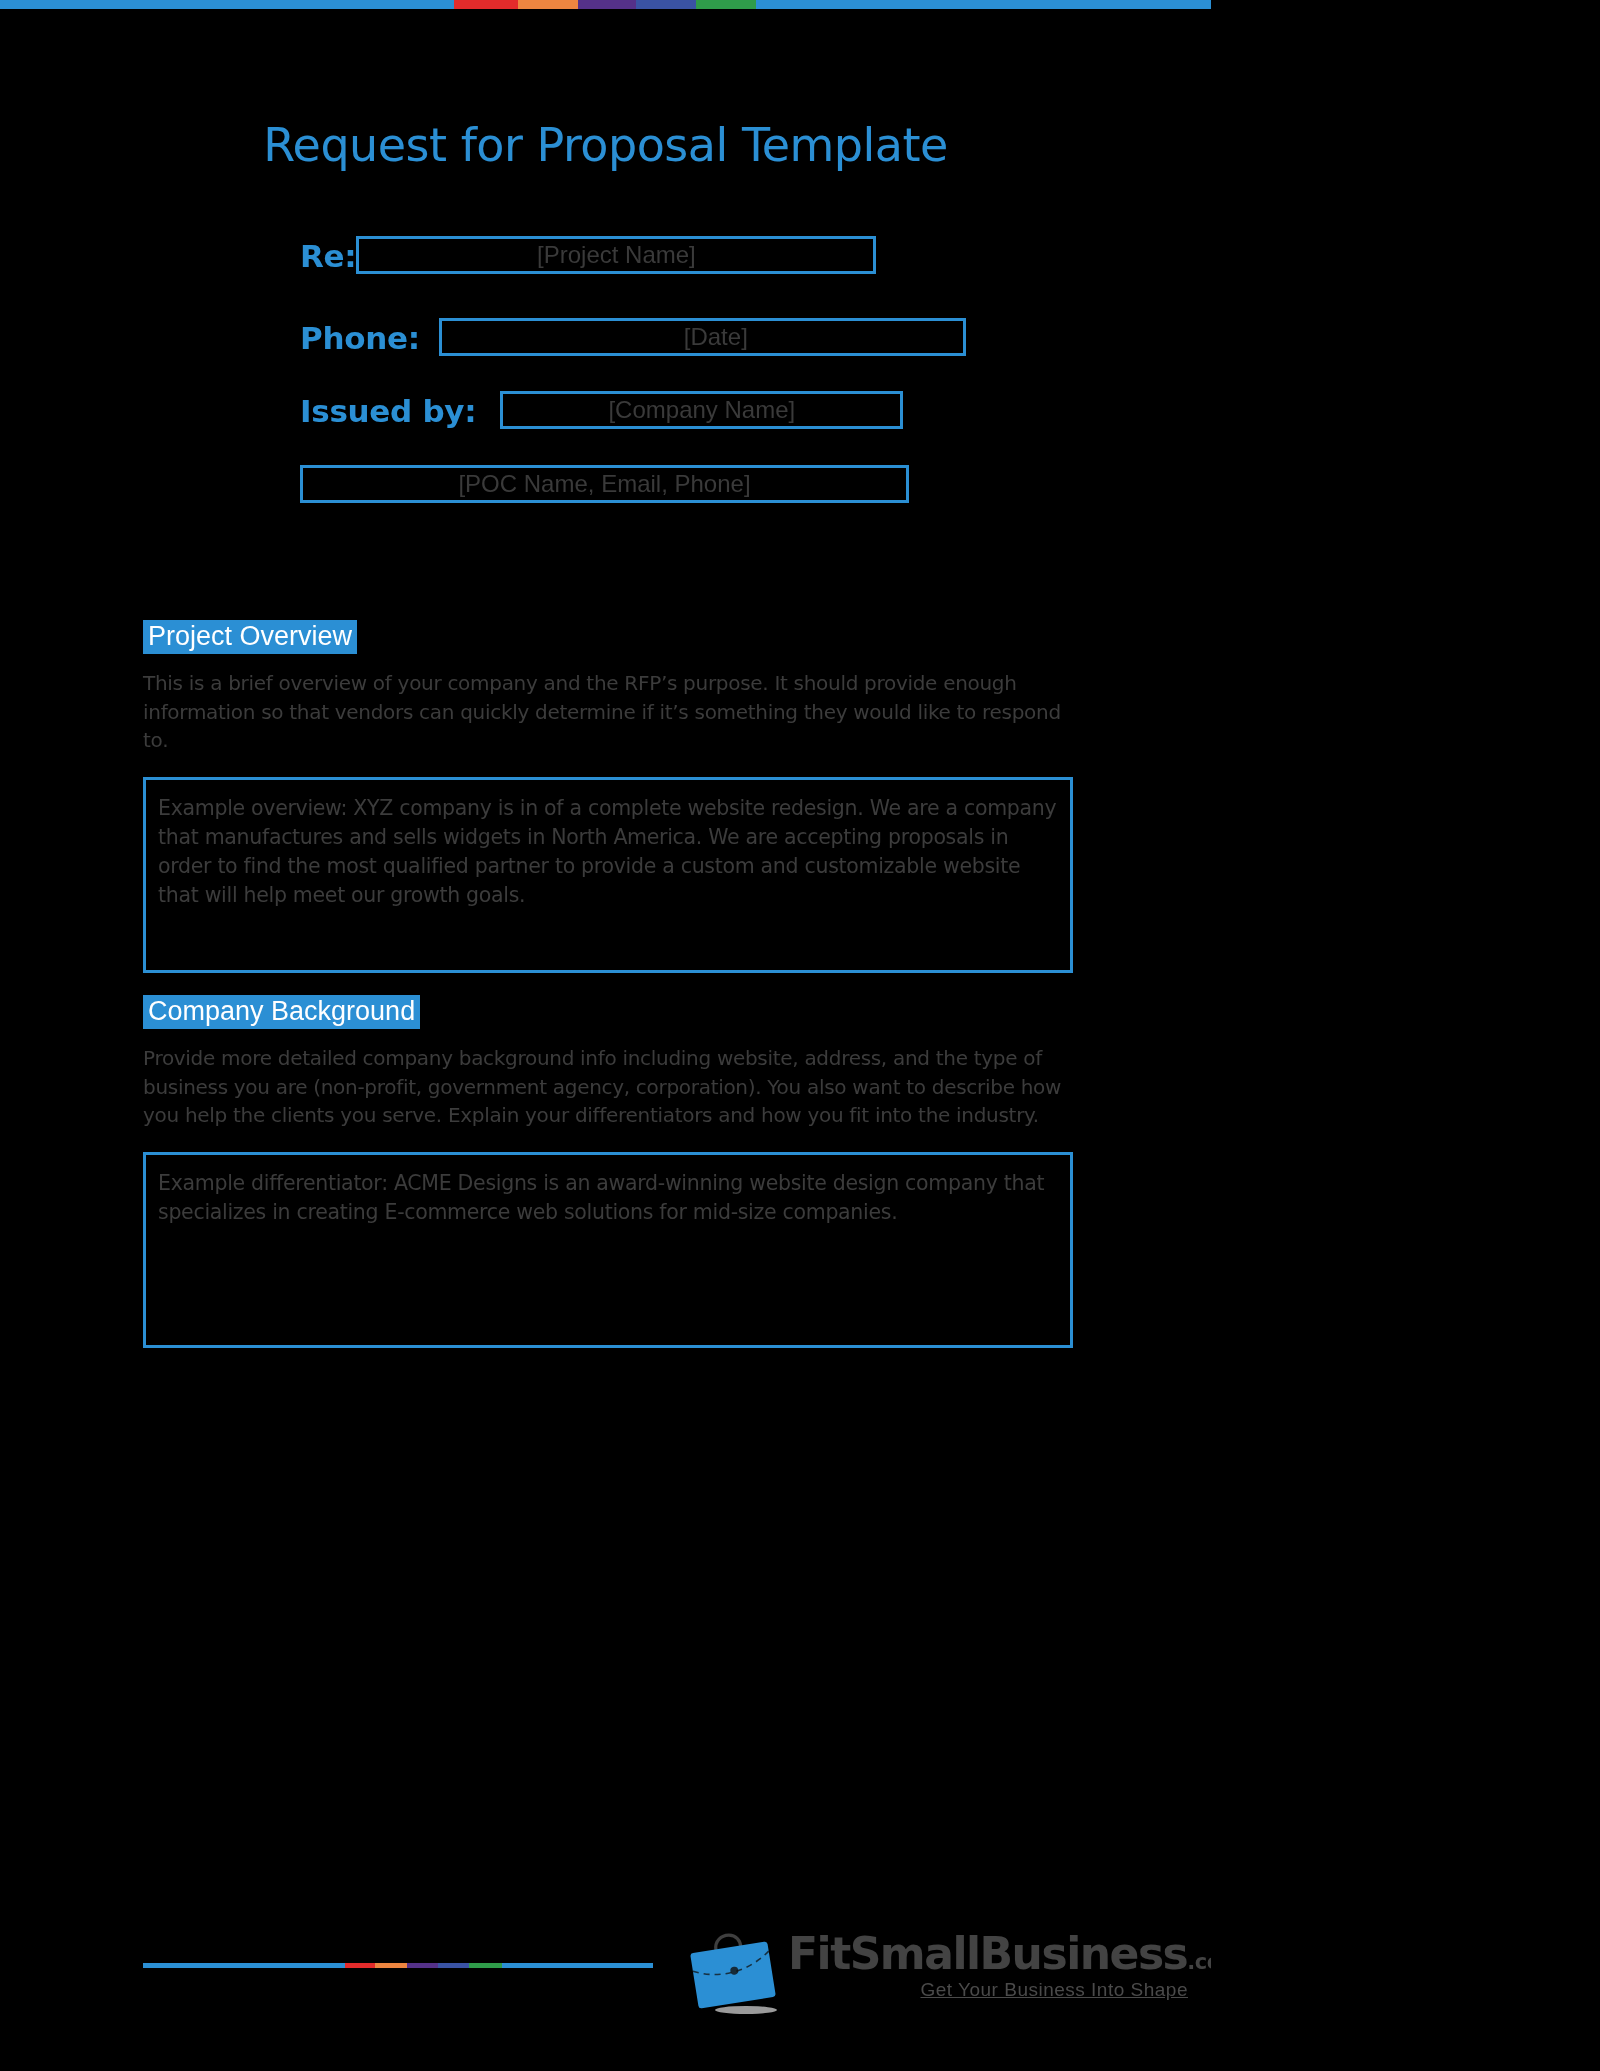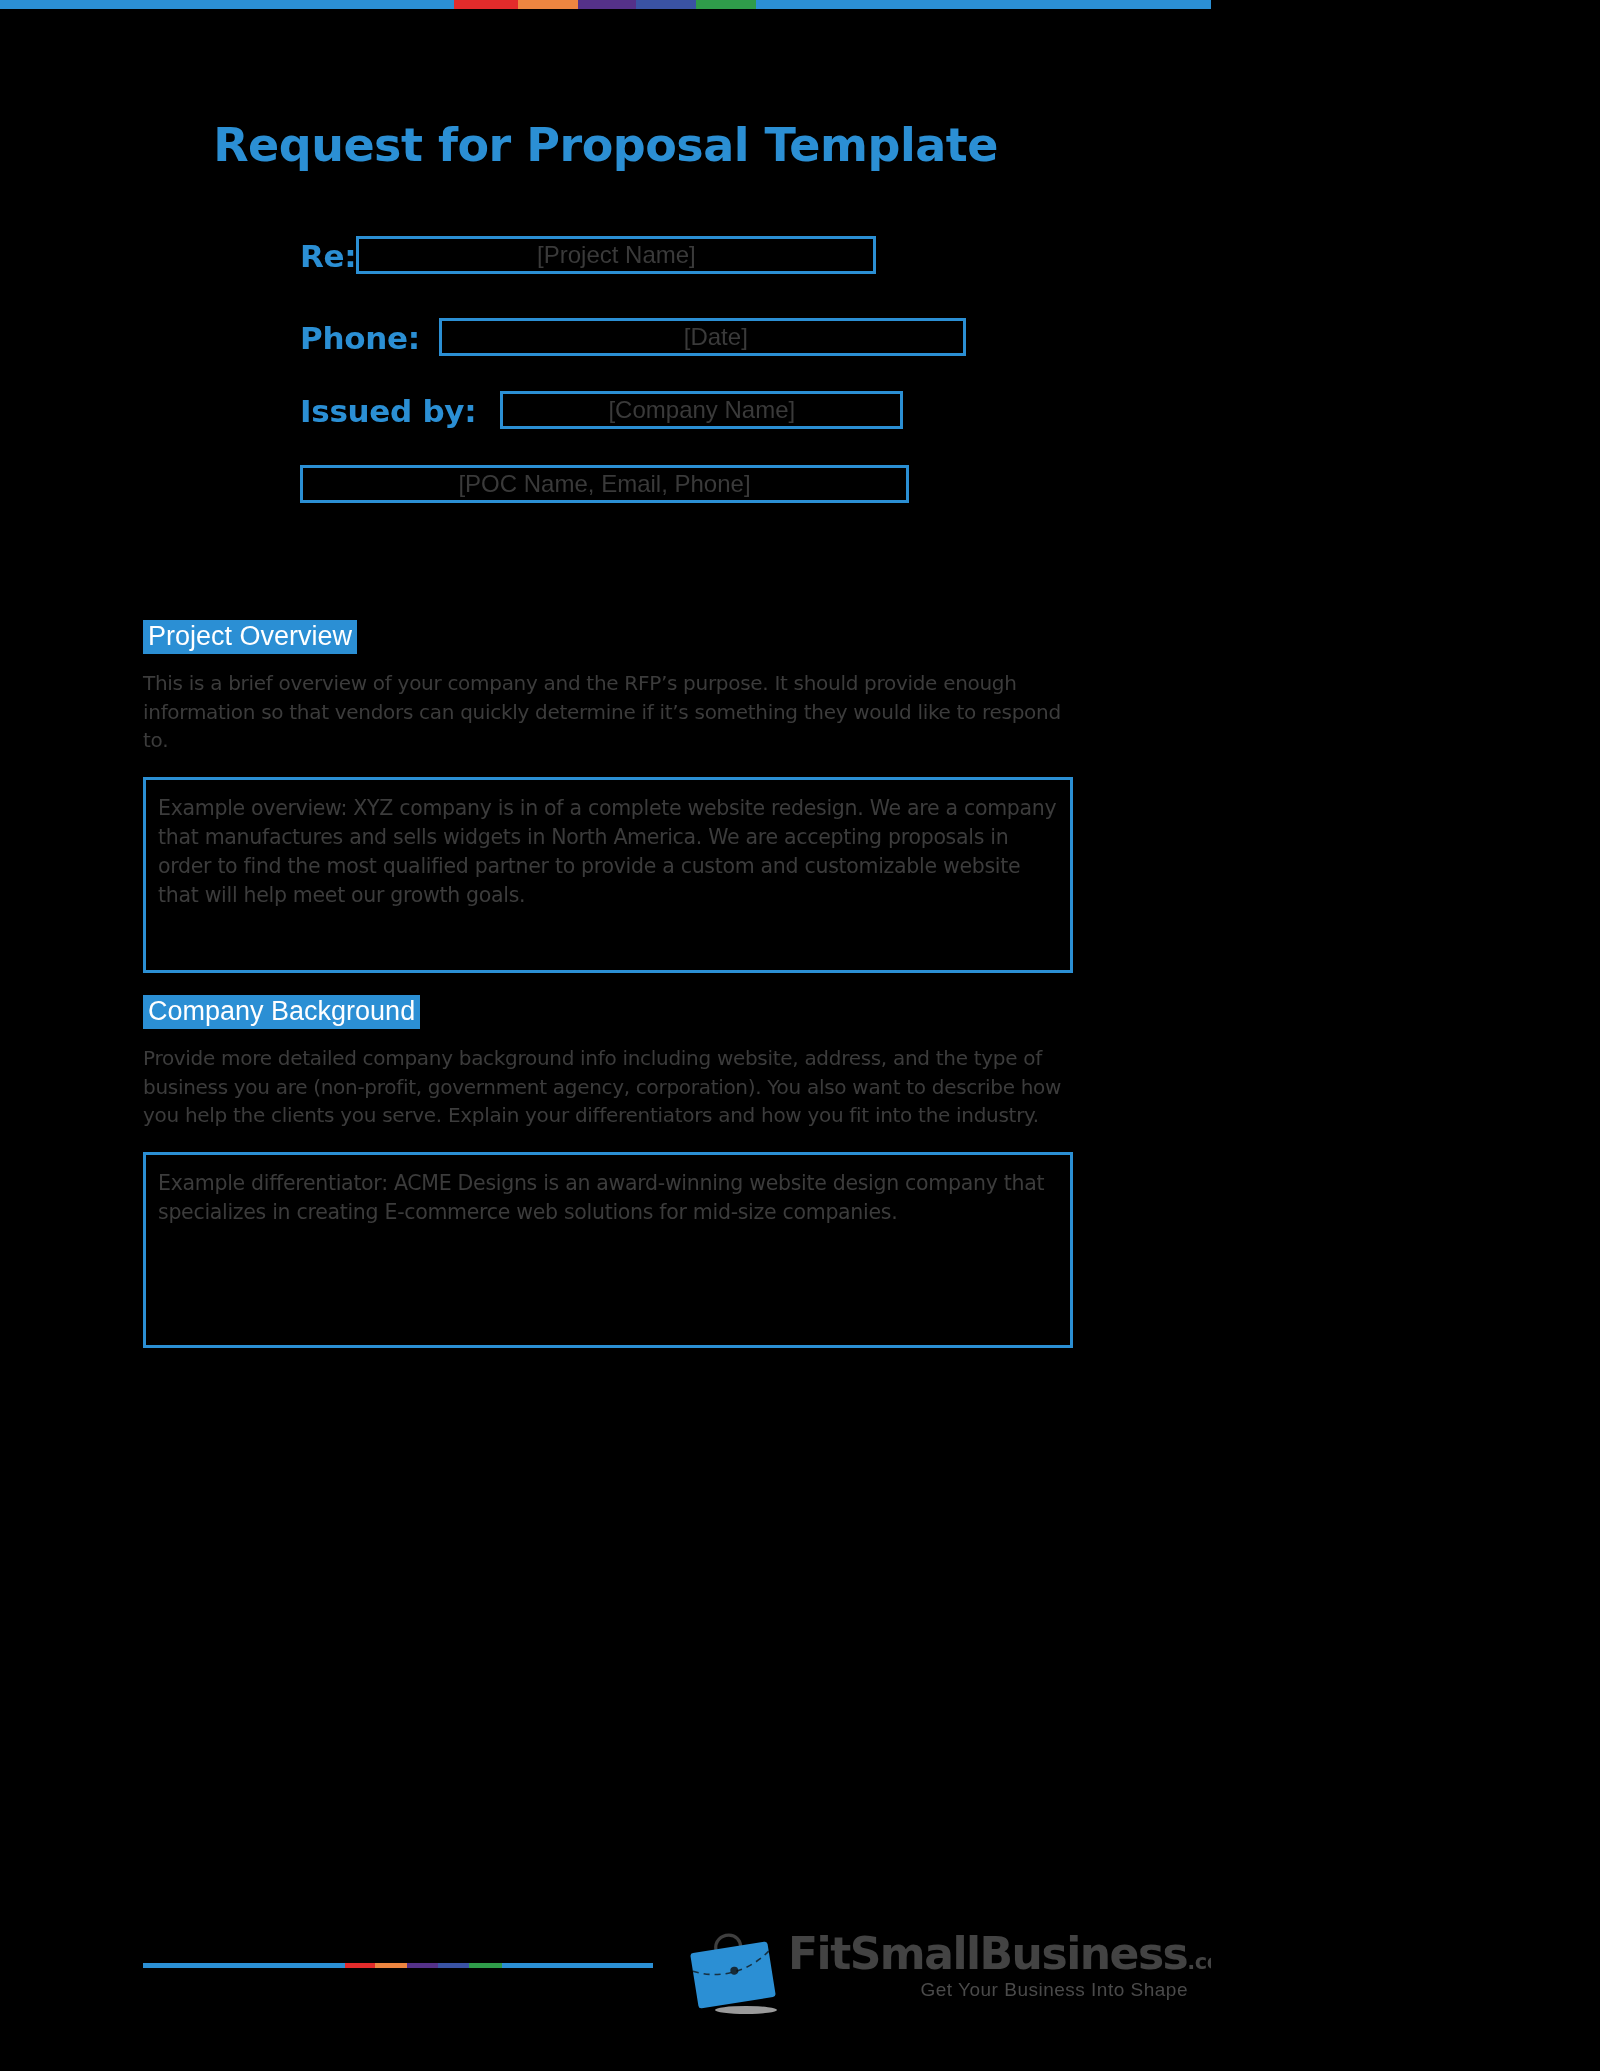--- a/index.html
+++ b/index.html
@@ -28,21 +28,21 @@
 
   
   .doc-title {
     position: absolute;
     top: 118px;
     left: 0;
     width: 1211px;
     text-align: center;
     color: #2b8fd4;
     font-size: 46px;
-    font-weight: bold;
+    font-weight: normal;
     letter-spacing: -0.5px;
     font-family: "DejaVu Sans", sans-serif;
   }
 
   
   .meta {
     position: absolute;
     left: 0;
     width: 1211px;
   }
@@ -152,20 +152,21 @@
     letter-spacing: -0.5px;
   }
   .logo-tagline {
     font-family: "Liberation Sans", sans-serif;
     font-size: 19px;
     color: #4a4a4a;
     letter-spacing: 0.5px;
     text-align: right;
     margin-top: 3px;
     white-space: nowrap;
+    text-decoration: underline;
   }
 </style>
 </head>
 <body>
 
 <div class="topbar">
   <div class="seg" style="width:454px;background:#2b8fd4"></div>
   <div class="seg" style="width:64px;background:#e32b2b"></div>
   <div class="seg" style="width:60px;background:#ed8540"></div>
   <div class="seg" style="width:58px;background:#553189"></div>

